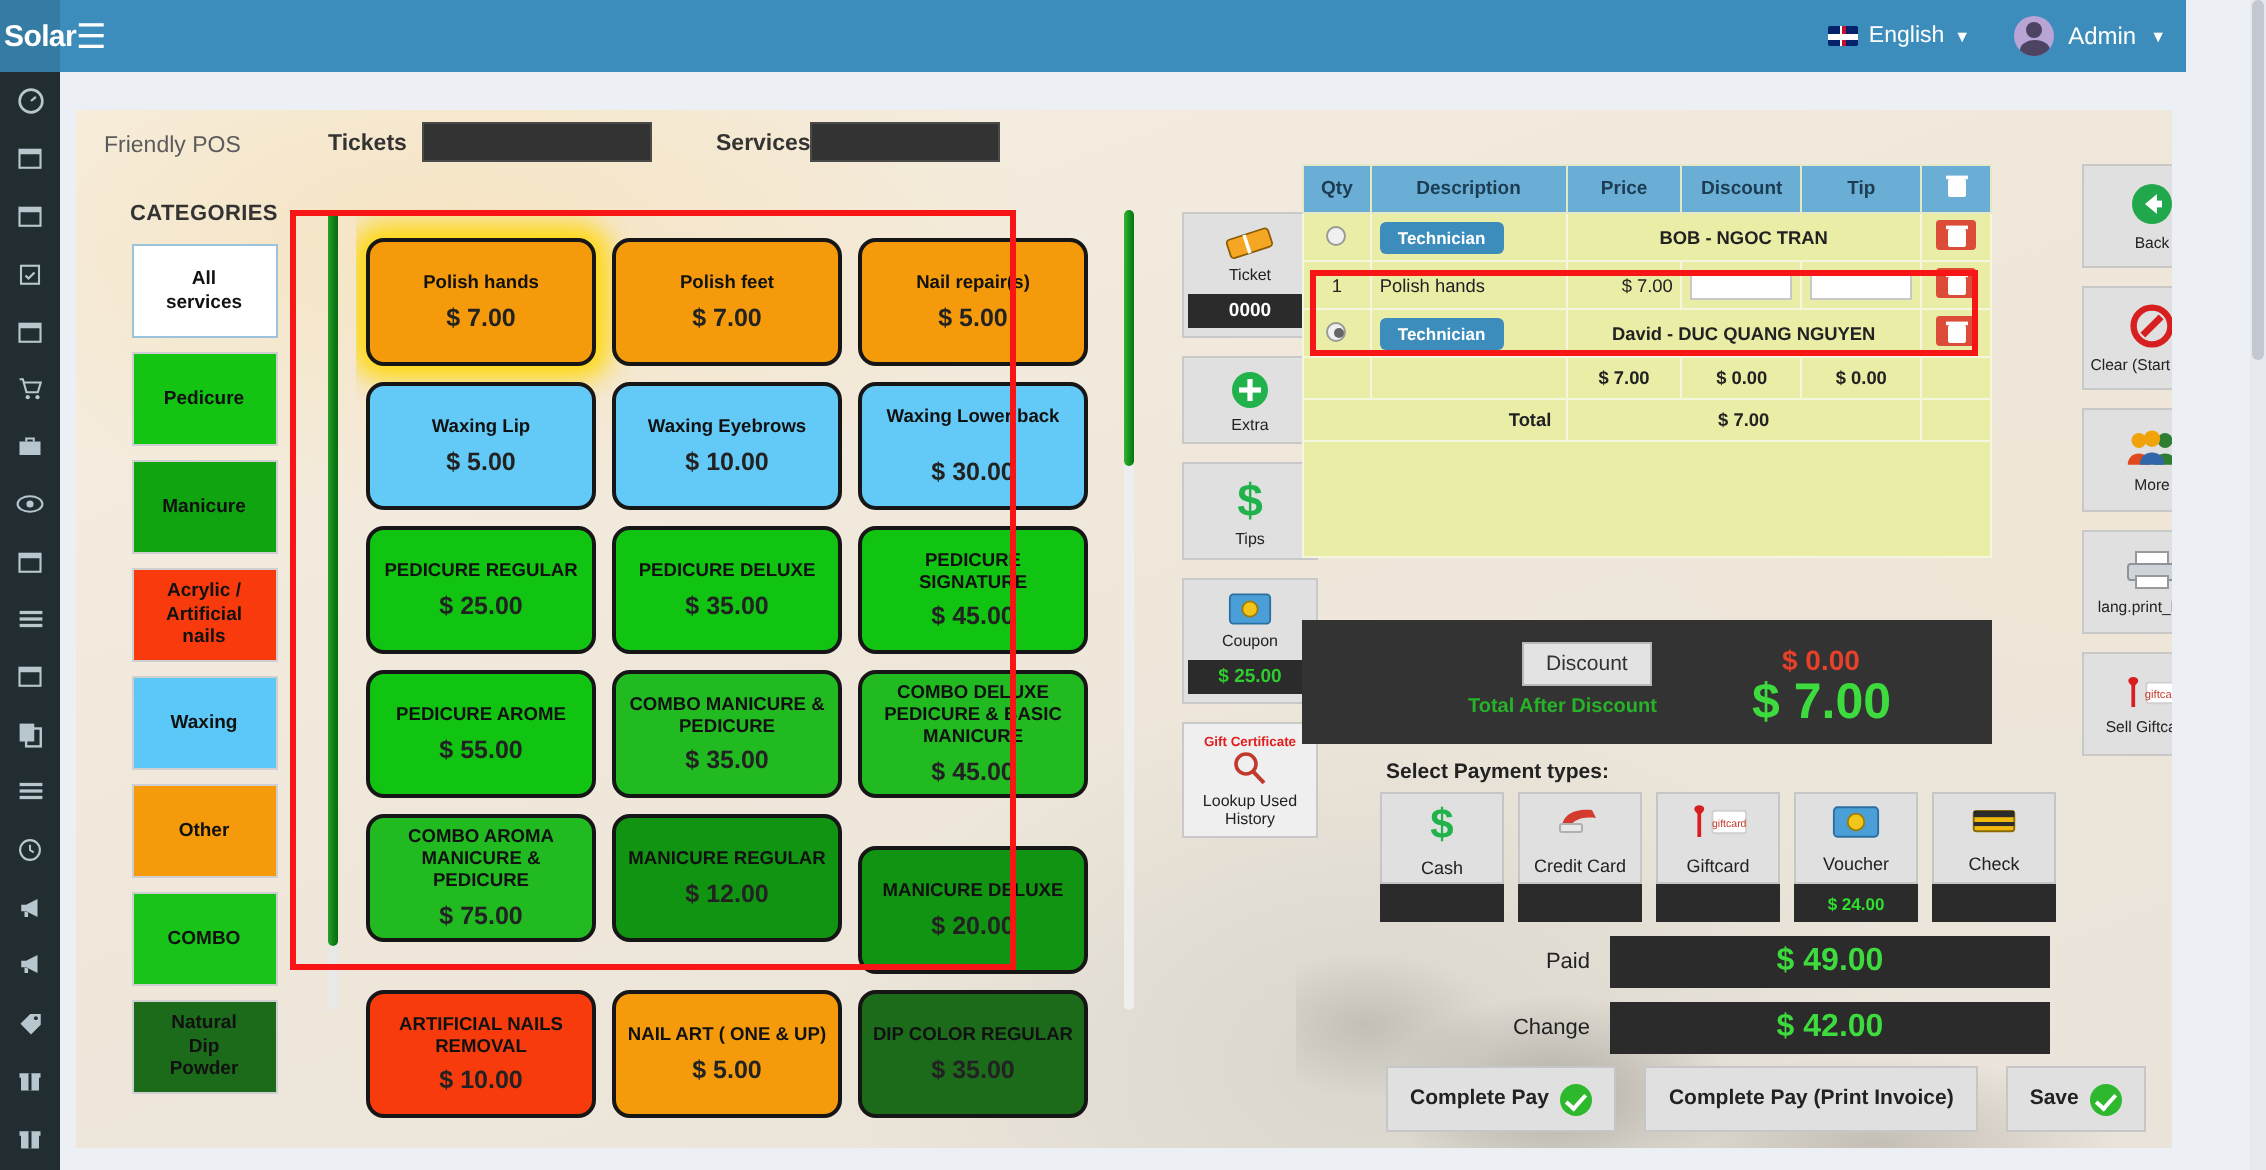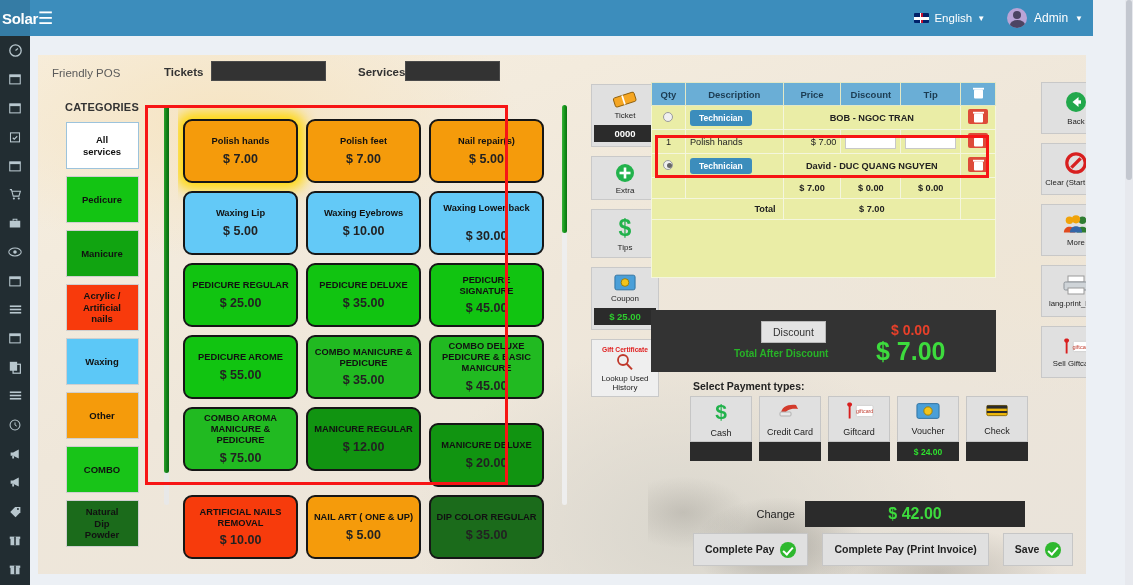--- a/index.html
+++ b/index.html
@@ -126,21 +126,21 @@
   .svc-scroll {
     position: absolute; left: 524px; top: 50px; width: 5px; height: 400px;
     background: #eeeeee; border-radius: 3px;
   }
   .svc-scroll i {
     position: absolute; left: 0; top: 0; width: 5px; height: 128px; border-radius: 3px;
     background: linear-gradient(90deg, #39b23b, #139318 55%, #0b6f12);
   }
 
   
-  .toolcol { position: absolute; left: 538px; top: 29px; width: 70px; padding-left: 15px; }
+  .toolcol { position: absolute; left: 538px; top: 51px; width: 70px; padding-left: 15px; }
   .tool {
     width: 68px; background: #e0e0e0; border: 1px solid #c9c9c9;
     margin-bottom: 9px; display: flex; flex-direction: column; align-items: center;
     padding: 6px 2px 4px 2px;
   }
   .tool .lbl { font-size: 8px; color: #222; margin-top: 3px; text-align: center; line-height: 1.15; }
   .tool .val { width: 100%; background: #2b2b2b; color: #fff; font-size: 9.5px; font-weight: bold; text-align: center; padding: 3px 0; margin-top: 5px; }
   .tool .val.green { color: #2ecc2e; }
   .tool.gc { background: #efefef; }
   .tool .gc-t { font-size: 6.7px; font-weight: bold; color: #e02020; }
@@ -695,20 +695,24 @@
                   <rect x="2" y="9" width="22" height="2.2" fill="#2b2b2b"></rect>
                 </svg></span>
               <span class="pl">Check</span>
             </div>
             <div class="bot">
               <span></span>
             </div>
           </div>
         </div>
 
+      <div class="pcrow" style="left:652px;top:413px;">
+        <div class="pc-lbl">Paid</div>
+        <div class="pc-val">$ 49.00</div>
+      </div>
       <div class="pcrow" style="left:652px;top:446px;">
         <div class="pc-lbl">Change</div>
         <div class="pc-val">$ 42.00</div>
       </div>
 
       <div class="actions" id="actions">
           <div class="act">
             <span>Complete Pay</span>
             <span class="chk"></span>
           </div>

